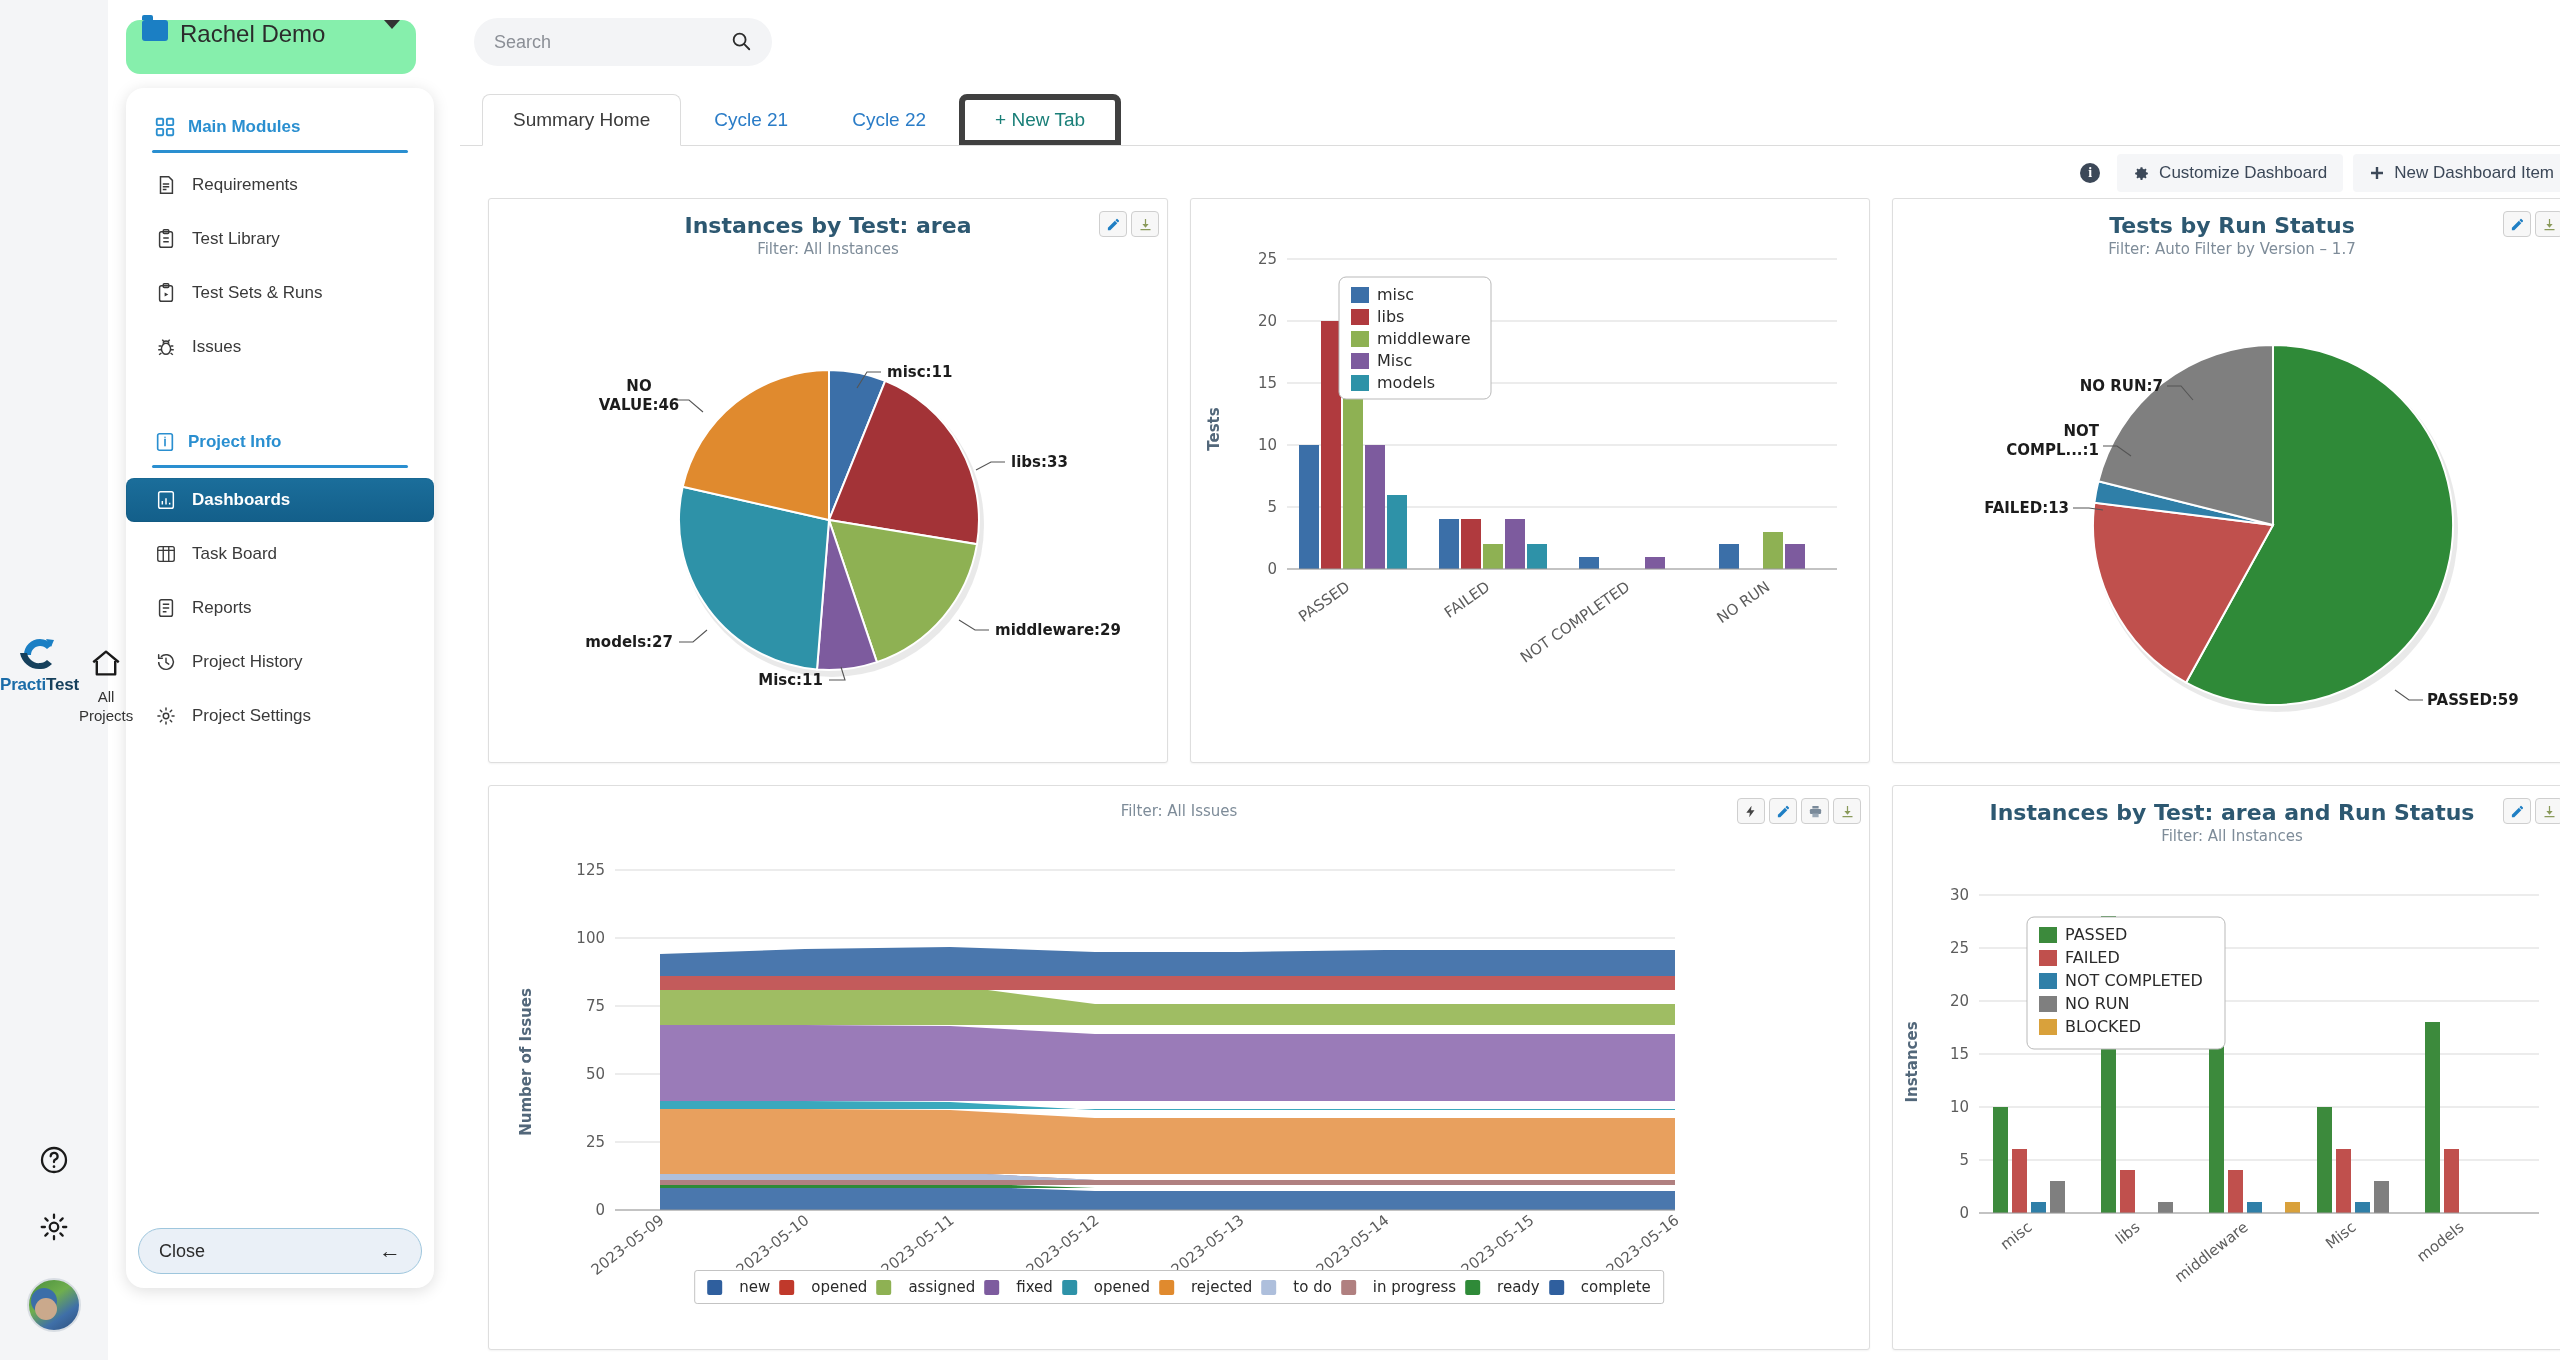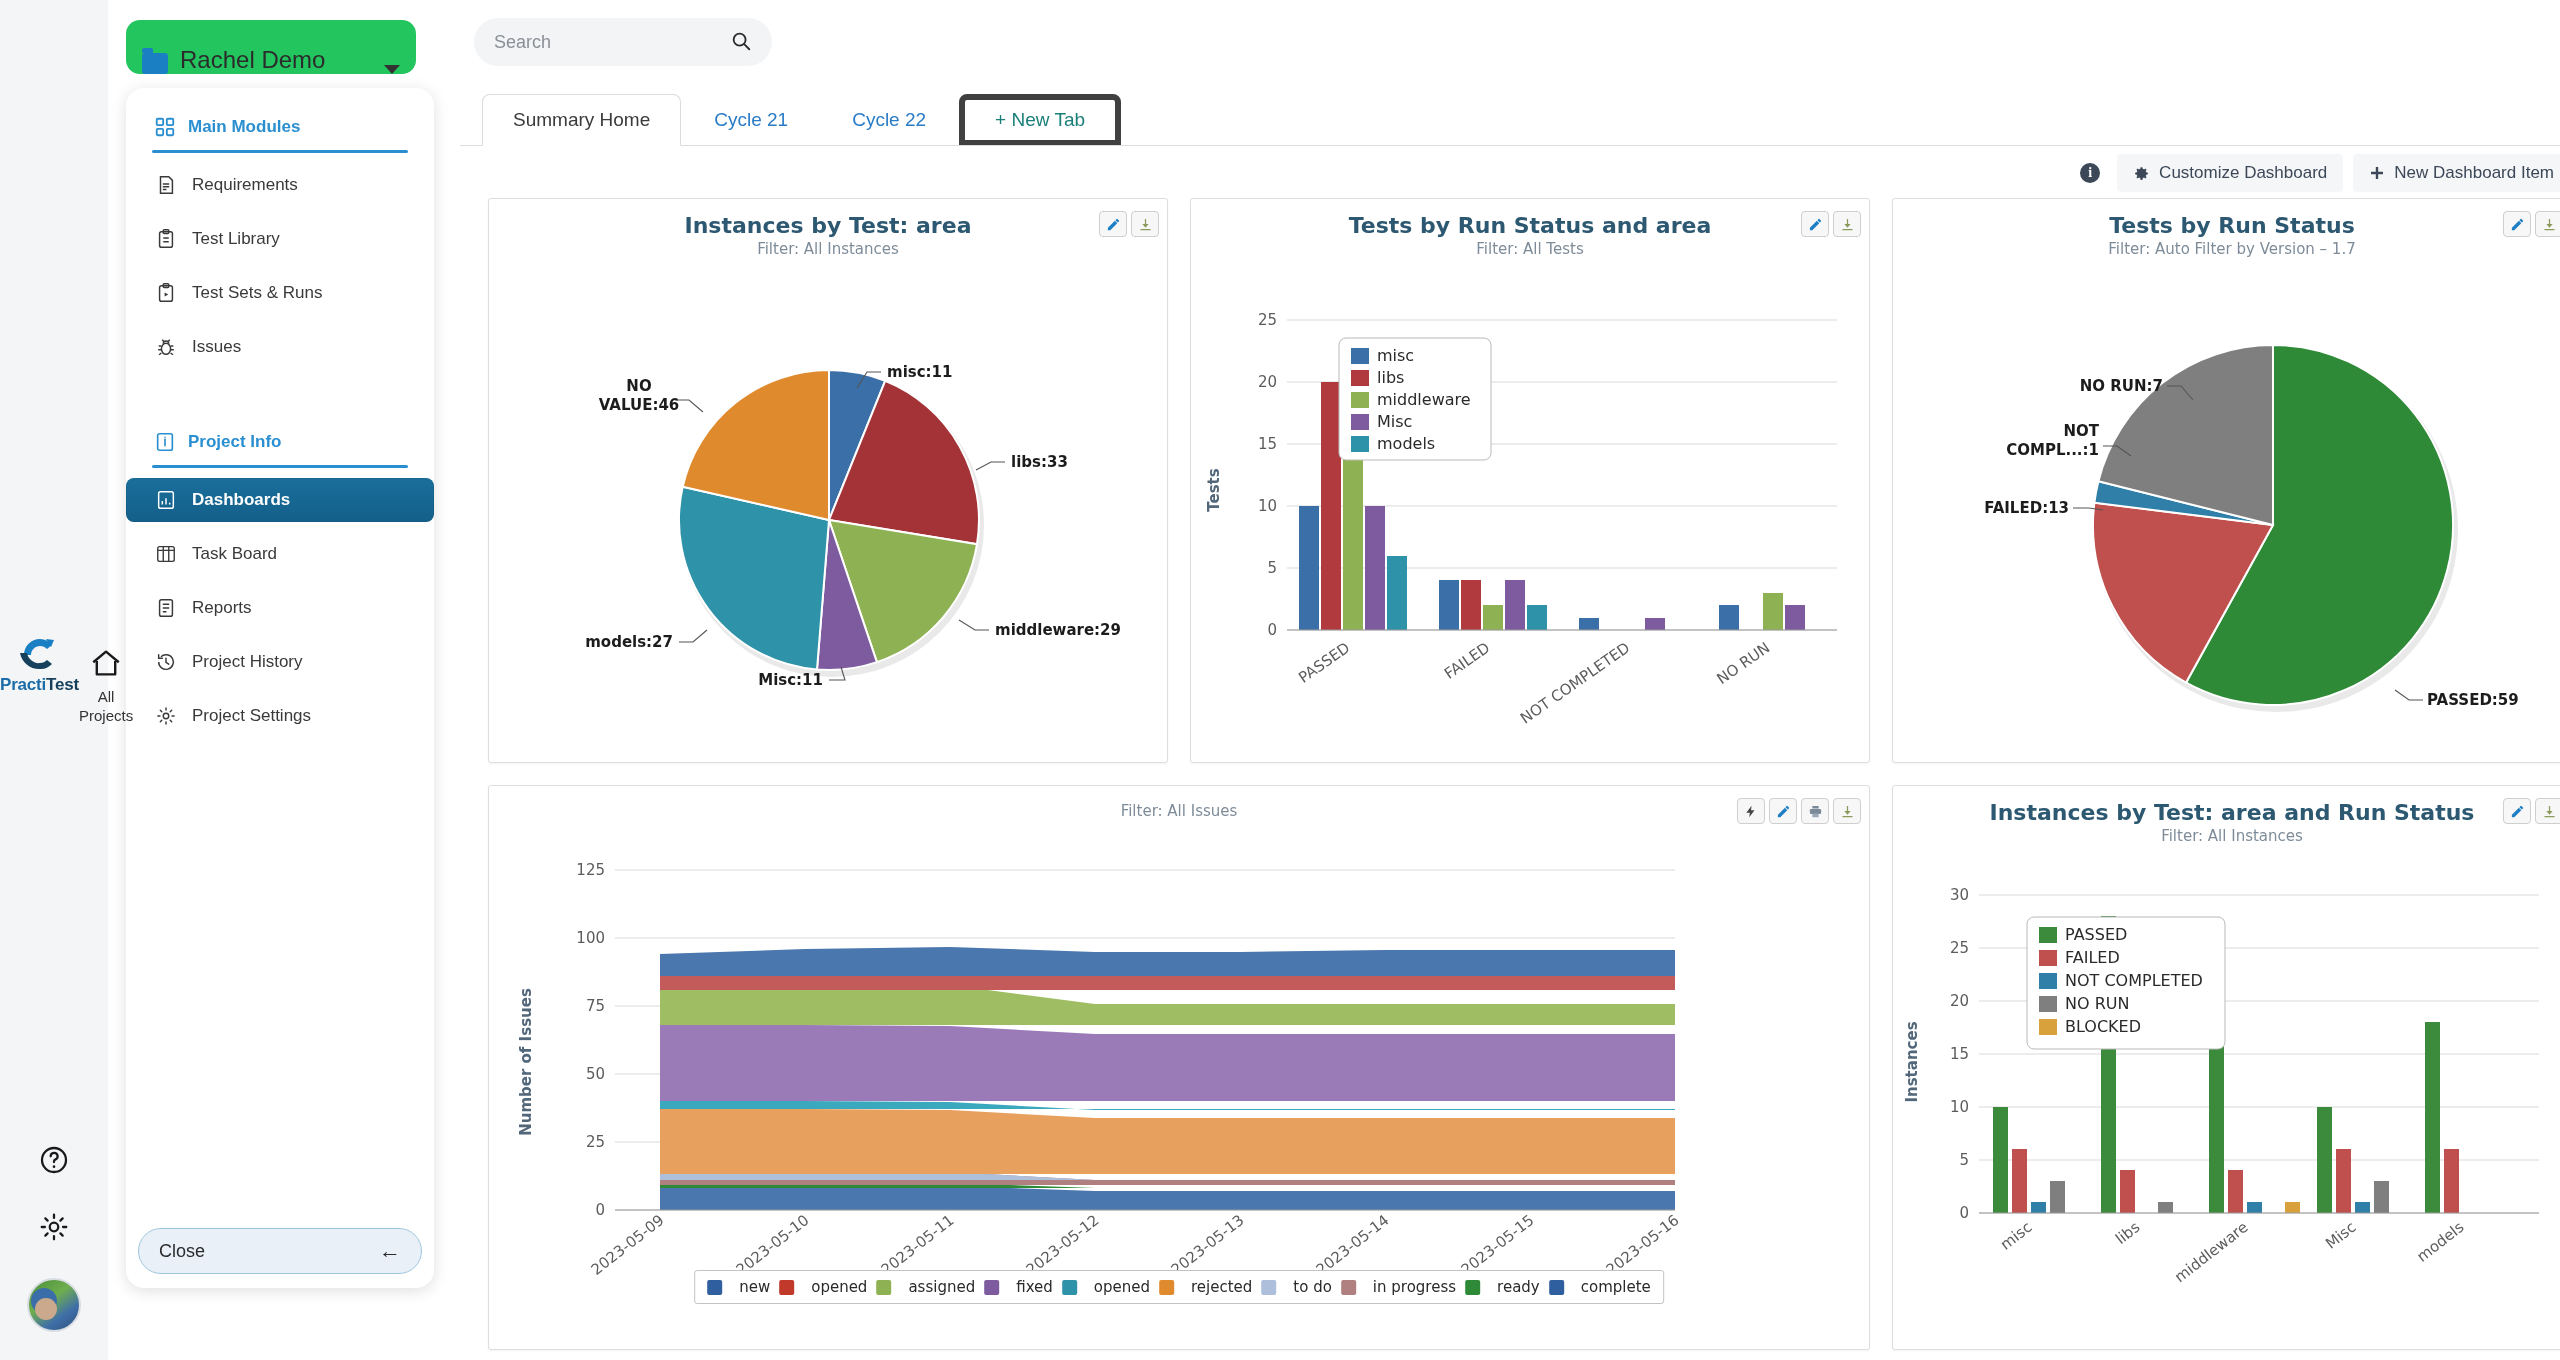--- a/index.html
+++ b/index.html
@@ -33,21 +33,21 @@
   }
   .avatar::after{
     content:""; position:absolute; left:6px; top:18px; width:22px; height:22px; border-radius:50%;
     background:#caa98c; box-shadow: -2px -8px 0 2px #3b6ea8;
   }
 
   
   .sidebar-col { width: 352px; flex: 0 0 352px; position: relative; padding: 8px 10px 0 0; }
   .proj-pill {
     margin: 12px 0 0 18px; width: 290px; height: 54px; border-radius: 14px;
-    background: #22c55e; display:flex; align-items:flex-end; gap: 12px; padding: 0 16px; cursor:pointer;
+    background: #86efac; display:flex; align-items:flex-start; gap: 12px; padding: 0 16px; cursor:pointer;
   }
   .folder-ico { width: 26px; height: 21px; background:#1b7fc4; border-radius: 3px; position:relative; flex:0 0 26px;}
   .folder-ico::before{ content:""; position:absolute; top:-5px; left:0; width:11px; height:5px; background:#1b7fc4; border-radius:2px 2px 0 0;}
   .proj-name { font-size: 24px; color:#2b2b2b; flex:1; }
   .chev { width:0;height:0;border-left:8px solid transparent;border-right:8px solid transparent;border-top:9px solid #333; }
 
   .nav-card {
     margin: 14px 0 0 18px; width: 308px; height: 1200px;
     background: #fff; border-radius: 18px;
     box-shadow: 0 3px 16px rgba(0,0,0,.13); position: relative;
@@ -415,37 +415,20 @@
               <text class="pie-lbl" x="506" y="375">middleware:29</text>
               <text class="pie-lbl" x="334" y="425" text-anchor="end">Misc:11</text>
               <text class="pie-lbl" x="184" y="387" text-anchor="end">models:27</text>
               <text class="pie-lbl" x="150" y="131" text-anchor="middle">NO</text>
               <text class="pie-lbl" x="150" y="150" text-anchor="middle">VALUE:46</text>
             </svg>
           </div>
         </div>
 
         <div class="widget" style="width:680px;height:565px;">
-          <div class="w-head">
-            <div class="w-title">Tests by Run Status and area</div>
-            <div class="w-sub">Filter: All Tests</div>
-            <div class="w-tools">
-              <div class="tool-ico">
-                <svg width="15" height="15" viewBox="0 0 24 24" fill="#1f7fc4">
-                    <path d="M3 17.2V21h3.8L18 9.8 14.2 6 3 17.2zM20.7 7.1a1 1 0 0 0 0-1.4l-2.4-2.4a1 1 0 0 0-1.4 0l-1.8 1.8L18.9 8.9l1.8-1.8z"></path>
-                  </svg>
-              </div>
-              <div class="tool-ico">
-                <svg width="15" height="15" viewBox="0 0 24 24" fill="#8a9a5b">
-                    <path d="M11 3h2v8h4l-5 6-5-6h4z"></path>
-                    <path d="M4 19h16v2H4z"></path>
-                  </svg>
-              </div>
-            </div>
-          </div>
           <div class="w-body">
             <svg class="chart-svg" width="680" height="490" viewBox="0 0 680 490">
               <text class="axis-label" transform="translate(28,230) rotate(-90)" text-anchor="middle">Tests</text>
               <g>
                 <line class="gridline" x1="96" y1="60" x2="646" y2="60"></line>
                 <line class="gridline" x1="96" y1="122" x2="646" y2="122"></line>
                 <line class="gridline" x1="96" y1="184" x2="646" y2="184"></line>
                 <line class="gridline" x1="96" y1="246" x2="646" y2="246"></line>
                 <line class="gridline" x1="96" y1="308" x2="646" y2="308"></line>
                 <line class="gridline" x1="96" y1="370" x2="646" y2="370"></line>

